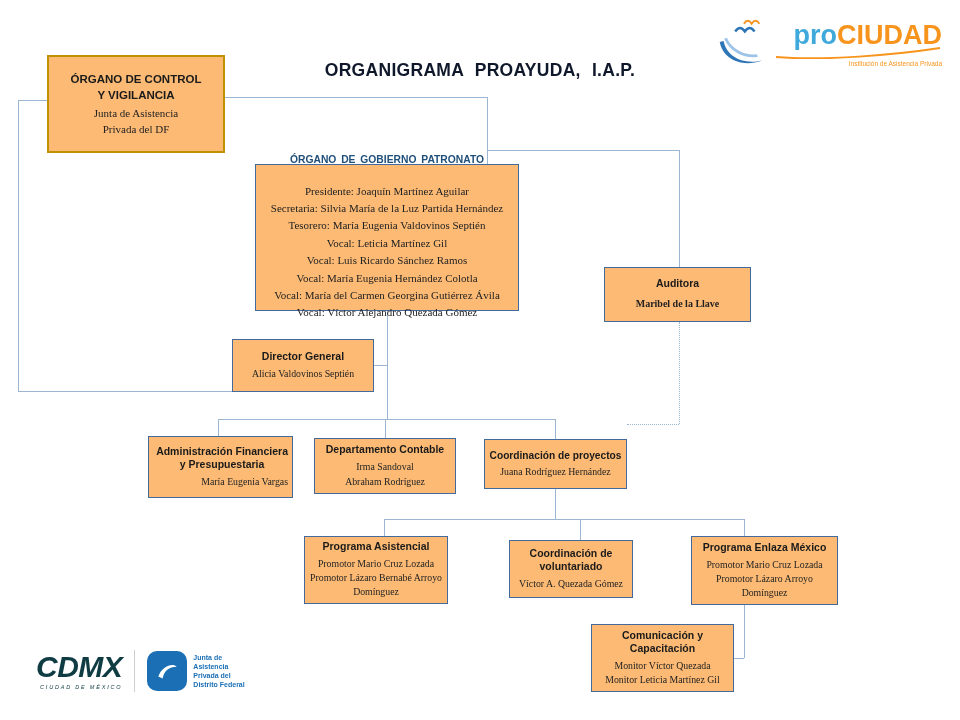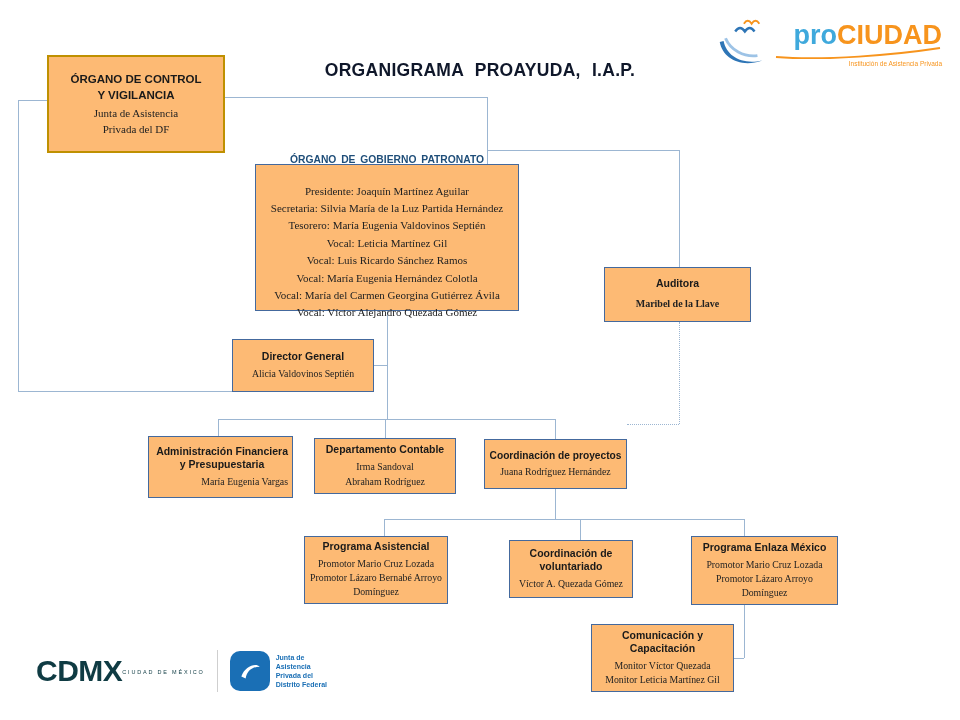--- a/index.html
+++ b/index.html
@@ -58,21 +58,21 @@
          display:flex; align-items:center; gap:4px; }
   .logo-textwrap{ position:relative; display:flex; flex-direction:column; align-items:flex-end; }
   .logo-text{ font-size:27px; line-height:1; white-space:nowrap; }
   .logo-pro  { color:#3FA9DC; font-weight:bold; }
   .logo-ayuda{ color:#F7941D; font-weight:bold; }
   .logo-swoosh{ margin-top:-2px; }
   .logo-tagline{ font-size:6.5px; color:#F7941D; margin-top:1px; }
 
   
   .footer{ position:absolute; left:36px; top:650px; display:flex; align-items:center; gap:12px; }
-  .cdmx{ display:flex; align-items:center; }
+  .cdmx{ display:flex; flex-direction:column; align-items:flex-end;font-style:italic; }
   .cdmx-word{ font-size:30px; font-weight:bold; color:#0F3B43; line-height:1; letter-spacing:-.5px; }
   .cdmx-sub { font-size:5.5px; letter-spacing:1.8px; color:#0F3B43; margin-top:2px; }
   .foot-div{ width:1px; height:42px; background:#cfcfcf; }
   .junta{ display:flex; align-items:center; gap:6px; }
   .junta-icon{ width:40px; height:40px; background:#1A6FB5; border-radius:10px;
                display:flex; align-items:center; justify-content:center; }
   .junta-text{ font-size:7px; font-weight:bold; color:#1A6FB5; white-space:pre-line; line-height:1.3; }
 </style>
 </head>
 <body>

